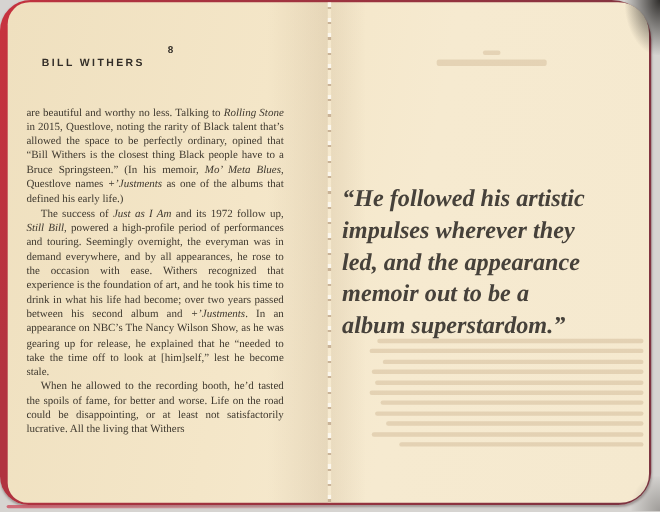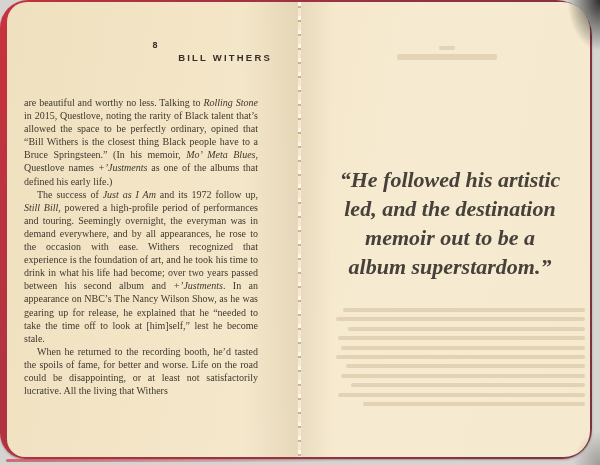--- a/index.html
+++ b/index.html
@@ -50,37 +50,37 @@
       rgba(244,234,214,.15) 6px 14px);
   }
 
   
   .folio{
     position:absolute;left:31px;top:38px;width:234px;text-align:center;
     font-family:"Liberation Sans",sans-serif;font-weight:bold;
     font-size:9px;color:var(--text-header);
   }
   .running-header{
-    position:absolute;left:31px;top:50px;width:234px;text-align:right;
+    position:absolute;left:31px;top:50px;width:234px;text-align:left;
     font-family:"Liberation Sans",sans-serif;font-weight:bold;
     font-size:9.5px;letter-spacing:2.2px;color:var(--text-header);
   }
   .body-text{
     position:absolute;left:17px;top:94px;width:234px;
     font-size:10px;line-height:13.1px;color:var(--text-body);
     text-align:justify;
   }
   .body-text p{margin:0}
   .body-text p.indent{text-indent:13px}
   .body-text em{font-style:italic}
 
   
   .pull-quote{
     position:absolute;left:304px;top:163px;width:278px;
-    text-align:center;font-style:italic;font-weight:bold;
+    font-style:italic;font-weight:bold;
     font-size:22px;line-height:29px;color:var(--text-quote);
   }
   .quote-line{white-space:nowrap}
 
   
   .ghost-header{position:absolute;left:360px;top:42px;width:160px;text-align:center}
   .gb{display:block;margin:2px auto;background:rgba(188,158,118,.30);filter:blur(.6px);border-radius:2px}
   .gb1{width:16px;height:4px}
   .gb2{width:100px;height:6px;margin-top:4px}
 
@@ -108,33 +108,34 @@
   <div class="page">
     <div class="fold-shade-l"></div>
     <div class="fold-shade-r"></div>
 
     <div>
       <div class="folio">8</div>
       <div class="running-header">BILL WITHERS</div>
       <div class="body-text">
           <p class=""><span>are beautiful and worthy no less. Talking to </span><em>Rolling Stone</em><span> in 2015, Questlove, noting the rarity of Black talent that’s allowed the space to be perfectly ordinary, opined that “Bill Withers is the closest thing Black people have to a Bruce Springsteen.” (In his memoir, </span><em>Mo’ Meta Blues</em><span>, Questlove names </span><em>+’Justments</em><span> as one of the albums that defined his early life.)</span></p>
           <p class="indent"><span>The success of </span><em>Just as I Am</em><span> and its 1972 follow up, </span><em>Still Bill</em><span>, powered a high-profile period of performances and touring. Seemingly overnight, the everyman was in demand everywhere, and by all appearances, he rose to the occasion with ease. Withers recognized that experience is the foundation of art, and he took his time to drink in what his life had become; over two years passed between his second album and </span><em>+’Justments</em><span>. In an appearance on NBC’s The Nancy Wilson Show, as he was gearing up for release, he explained that he “needed to take the time off to look at [him]self,” lest he become stale.</span></p>
-          <p class="indent"><span>When he returned to the recording booth, he’d tasted the spoils of fame, for better and worse. Life on the road could be disappointing, or at least not satisfactorily lucrative. All the living that Withers</span></p>
+          <p class="indent"><span>When he allowed to the recording booth, he’d tasted the spoils of fame, for better and worse. Life on the road could be disappointing, or at least not satisfactorily lucrative. All the living that Withers</span></p>
         </div>
     </div>
 
     <div>
       <div class="ghost-header">
         <span class="gb gb1"></span>
         <span class="gb gb2"></span>
       </div>
 
       <div class="pull-quote">
         <div class="quote-line">“He followed his artistic</div>
-        <div class="quote-line">led, and the destination</div>
+        <div class="quote-line">impulses wherever they</div>
+        <div class="quote-line">led, and the appearance</div>
         <div class="quote-line">memoir out to be a</div>
         <div class="quote-line">album superstardom.”</div>
       </div>
 
       <div class="ghost-block">
         <span class="gl"></span>
         <span class="gl"></span>
         <span class="gl"></span>
         <span class="gl"></span>
         <span class="gl"></span>

